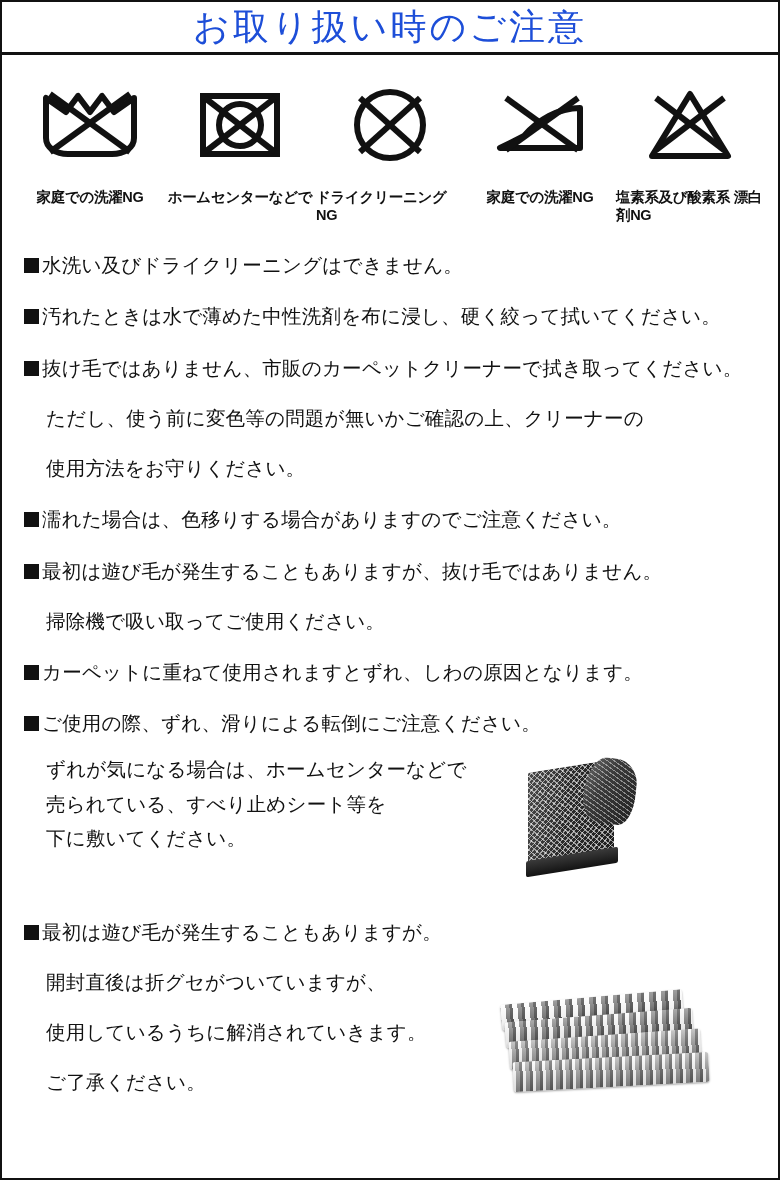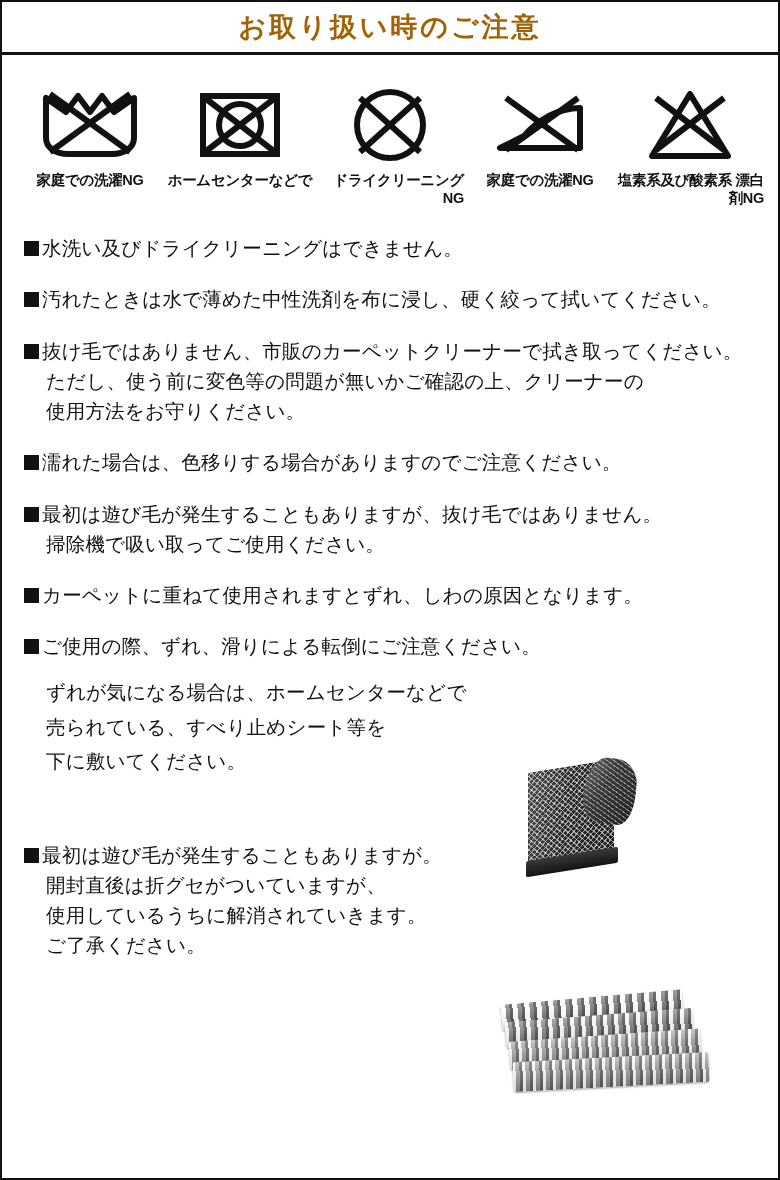--- a/index.html
+++ b/index.html
@@ -24,24 +24,24 @@
   }
   
   .header {
     height: 50px;
     display: flex;
     align-items: center;
     justify-content: center;
     border-bottom: 3px solid #111111;
   }
   .header-title {
-    font-size: 27px;
+    font-size: 36px;
     letter-spacing: 3px;
-    font-weight: bold;
-    color: #a16207;
+    font-weight: normal;
+    color: #1d4ed8;
   }
   
   .symbols {
     display: flex;
     justify-content: space-between;
     padding: 28px 14px 0 14px;
     box-sizing: border-box;
   }
   .symbol {
     width: 148px;
@@ -49,23 +49,23 @@
     flex-direction: column;
     align-items: center;
   }
   .symbol-art {
     height: 84px;
     display: flex;
     align-items: center;
     justify-content: center;
   }
   .symbol-label {
-    margin-top: 4px;
+    margin-top: 21px;
     font-size: 14.5px;
-    text-align: right;
+    text-align: left;
     line-height: 1.25;
     font-weight: bold;
     letter-spacing: -0.3px;
     color: #111111;
   }
   
   .notes {
     padding: 26px 22px 0 22px;
     box-sizing: border-box;
   }
@@ -74,20 +74,21 @@
   }
   .note-line {
     font-size: 19.5px;
     line-height: 1.55;
     color: #111111;
     letter-spacing: 0.2px;
     white-space: pre;
   }
   .note-line.indent {
     padding-left: 22px;
+    margin-top: 20px;
   }
   .bullet-sq {
     display: inline-block;
     width: 15px;
     height: 15px;
     background: #111111;
     margin-right: 3px;
     vertical-align: -1px;
   }
   .note-sub {

